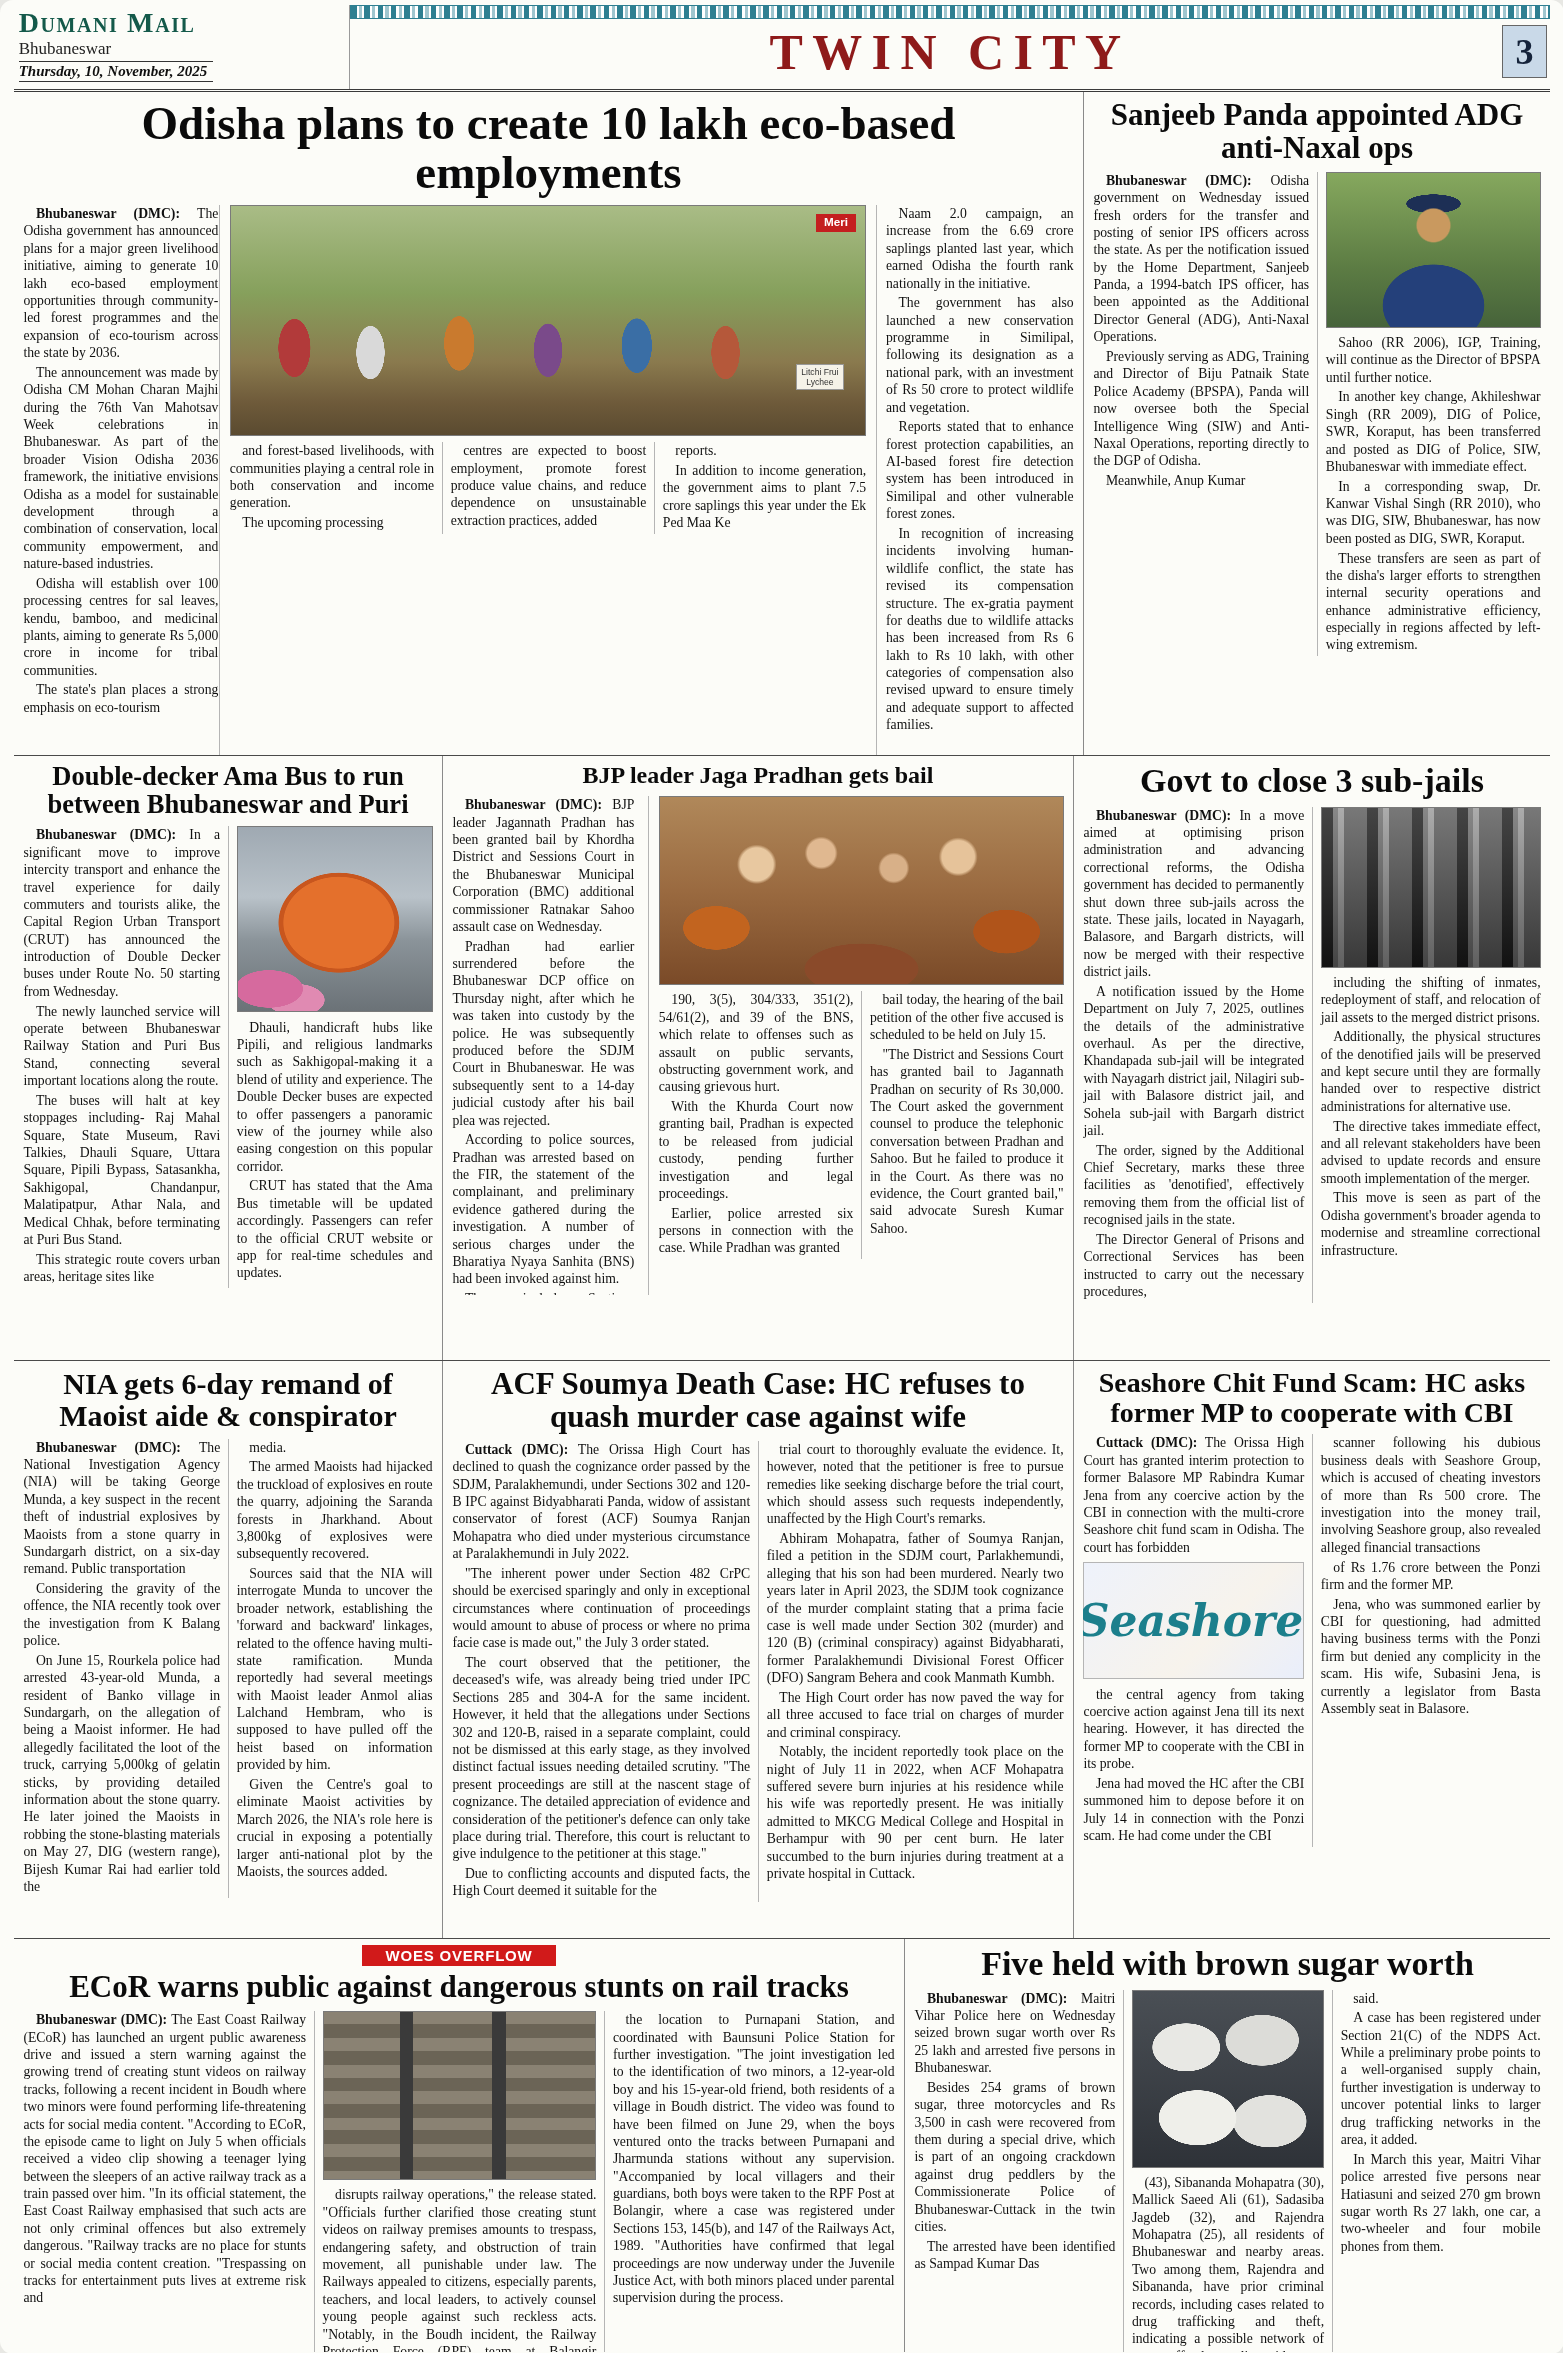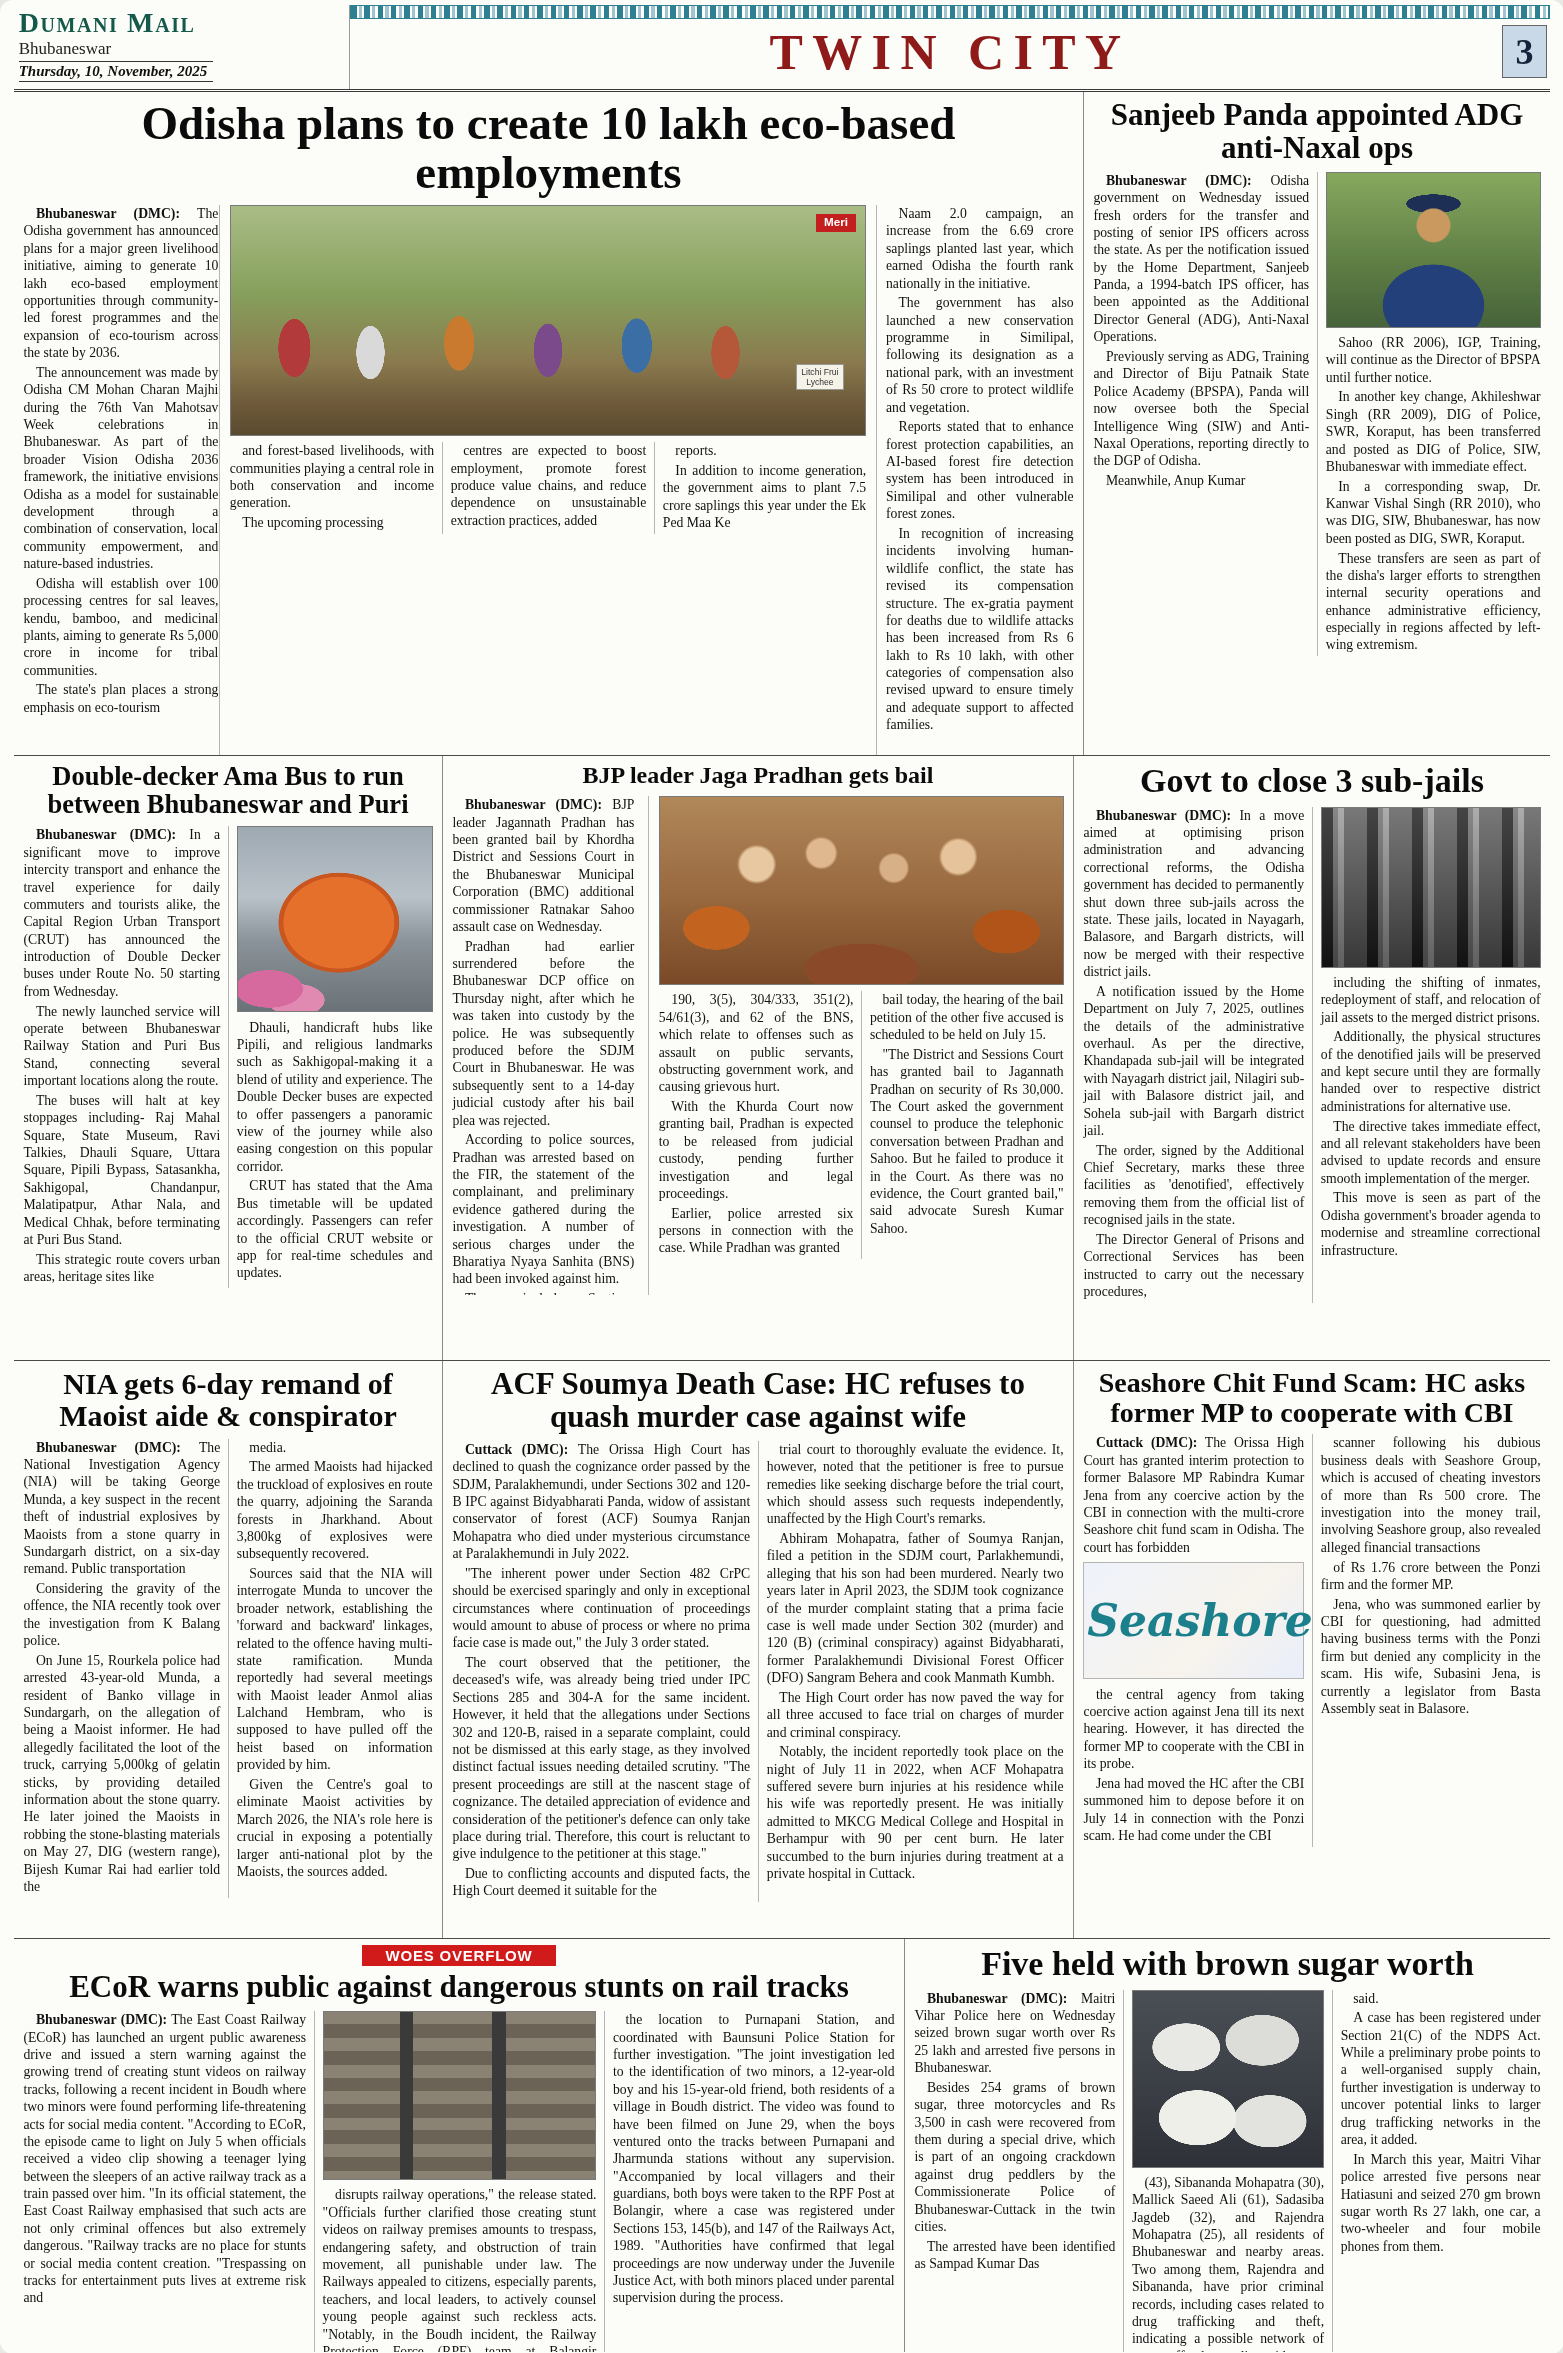--- a/index.html
+++ b/index.html
@@ -126,21 +126,21 @@
   .photo-jail { height:161px;
     background:
       linear-gradient(180deg, rgba(255,255,255,.18), rgba(0,0,0,.38)),
       repeating-linear-gradient(90deg,#1c1c1c 0 11px,#6e6e6e 11px 15.6px,#9a9a9a 15.6px 22px,#5a5a5a 22px 45px);
     background-color:#555;
   }
 
   
   .logo-box { margin:6.2px 0; border:0.8px solid #b5b5b5; height:117px;
     background:linear-gradient(135deg,#eef2fb 0%,#f7f3ec 60%,#e9eefb 100%);
-    display:flex; align-items:center; justify-content:center; gap:12.5px; }
+    display:flex; align-items:center; justify-content:flex-end; gap:12.5px; }
   .seashore-emblem { width:72px; height:72px; border-radius:50%;
     background:
       radial-gradient(circle at 50% 50%, #ffffff 0 18%, transparent 19%),
       conic-gradient(#d23333 0 60deg,#f29422 60deg 120deg,#3a9a3a 120deg 180deg,#3a8fc2 180deg 240deg,#8a3ac2 240deg 300deg,#d23a9a 300deg 360deg);
   }
   .seashore-text { font-style:italic; font-weight:bold; font-size:44px; color:#1c7f8c; font-family:"DejaVu Serif", serif; }
 
   
   .tag-woes { width:fit-content; margin:0 auto 4.7px; background:#d11a1a; color:#ffffff;
     font-family:"Liberation Sans", sans-serif; font-weight:bold; font-size:15px;
@@ -280,21 +280,21 @@
           <div class="paras">
               <p>Pradhan had earlier surrendered before the Bhubaneswar DCP office on Thursday night, after which he was taken into custody by the police. He was subsequently produced before the SDJM Court in Bhubaneswar. He was subsequently sent to a 14-day judicial custody after his bail plea was rejected.</p>
               <p>According to police sources, Pradhan was arrested based on the FIR, the statement of the complainant, and preliminary evidence gathered during the investigation. A number of serious charges under the Bharatiya Nyaya Sanhita (BNS) had been invoked against him.</p>
               <p>These include Sections 121(1), 121(2), 132, 189(2),</p>
             </div>
         </div>
         <div class="bjp-right">
           <div class="photo photo-crowd"></div>
           <div class="cols cols-2">
             <div class="col paras">
-                <p>190, 3(5), 304/333, 351(2), 54/61(3), and 62 of the BNS, which relate to offenses such as assault on public servants, obstructing government work, and causing grievous hurt.</p>
+                <p>190, 3(5), 304/333, 351(2), 54/61(2), and 39 of the BNS, which relate to offenses such as assault on public servants, obstructing government work, and causing grievous hurt.</p>
                 <p>With the Khurda Court now granting bail, Pradhan is expected to be released from judicial custody, pending further investigation and legal proceedings.</p>
                 <p>Earlier, police arrested six persons in connection with the case. While Pradhan was granted</p>
               </div>
             <div class="col paras">
                 <p>bail today, the hearing of the bail petition of the other five accused is scheduled to be held on July 15.</p>
                 <p>"The District and Sessions Court has granted bail to Jagannath Pradhan on security of Rs 30,000. The Court asked the government counsel to produce the telephonic conversation between Pradhan and Sahoo. But he failed to produce it in the Court. As there was no evidence, the Court granted bail," said advocate Suresh Kumar Sahoo.</p>
               </div>
           </div>
         </div>
       </div>

